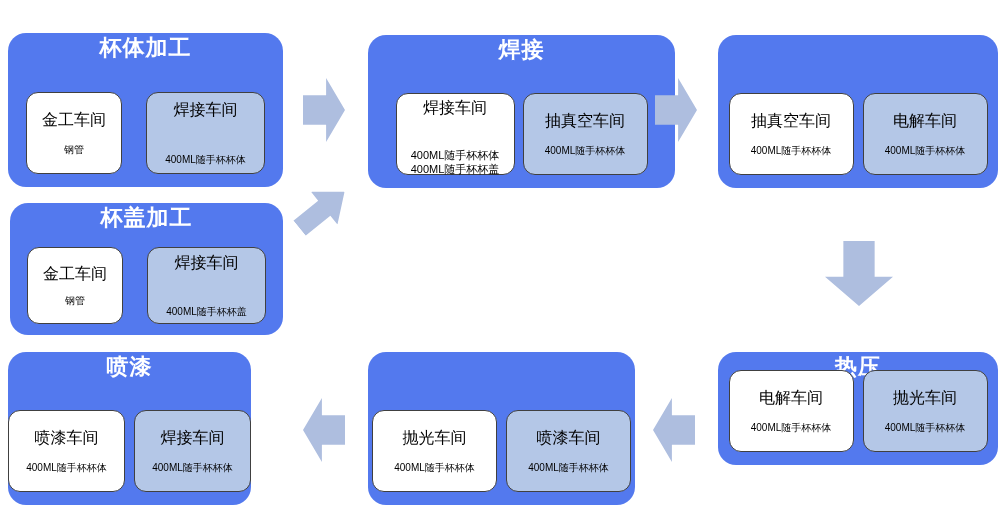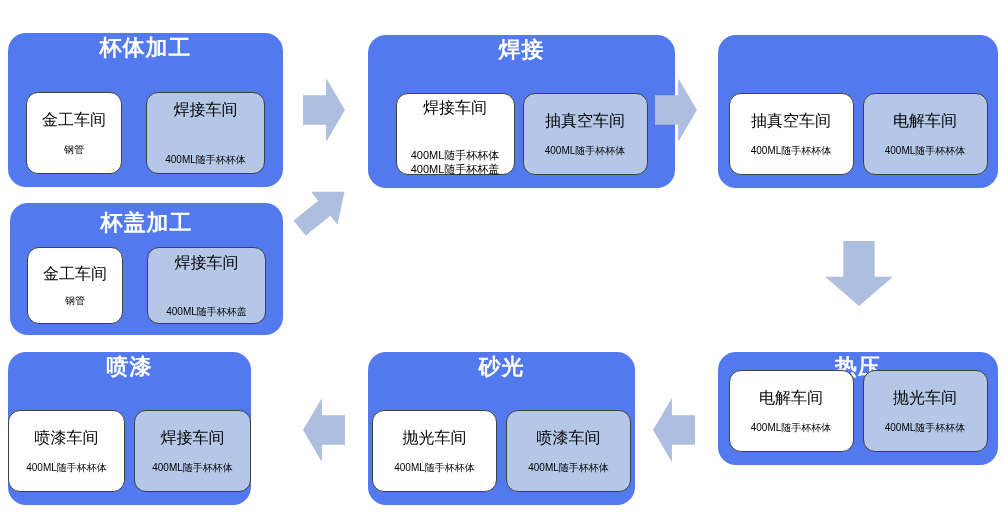--- a/index.html
+++ b/index.html
@@ -62,21 +62,21 @@
   .card-body.small { font-size: 11px; }
 
   
   .n0 { left: 8px;   top: 33px;  width: 275px; height: 154px; }
   .n1 { left: 368px; top: 35px;  width: 307px; height: 153px; }
   .n2 { left: 718px; top: 35px;  width: 280px; height: 153px; }
   .n3 { left: 10px;  top: 203px; width: 273px; height: 132px; }
   .n4 { left: 718px; top: 352px; width: 280px; height: 113px; }
   .n5 { left: 368px; top: 352px; width: 267px; height: 153px; }
   .n6 { left: 8px;   top: 352px; width: 243px; height: 153px; }
-  .n3 .node-title { margin-top: 5px; }
+  .n3 .node-title { }
   .n3 .card { height: 77px; }
   .n3 .cards { bottom: 11px; }
 
   
   .n0 .cards, .n3 .cards { gap: 24px; }
   .n1 .cards { gap: 8px; }
   .n2 .cards, .n4 .cards, .n5 .cards, .n6 .cards { gap: 9px; }
   .w-narrow { width: 96px; }
   .w-mid    { width: 119px; gap: 31px; }
   .w-wide   { width: 125px; }
@@ -173,21 +173,20 @@
         <div class="card-body">400ML随手杯杯体</div>
       </div>
       <div class="card light w-wide">
         <div class="card-title">抛光车间</div>
         <div class="card-body">400ML随手杯杯体</div>
       </div>
     </div>
   </section>
 
   <section class="node n5">
-    <h2 class="node-title">砂光</h2>
     <div class="cards">
       <div class="card white w-wide">
         <div class="card-title">抛光车间</div>
         <div class="card-body">400ML随手杯杯体</div>
       </div>
       <div class="card light w-wide">
         <div class="card-title">喷漆车间</div>
         <div class="card-body">400ML随手杯杯体</div>
       </div>
     </div>

